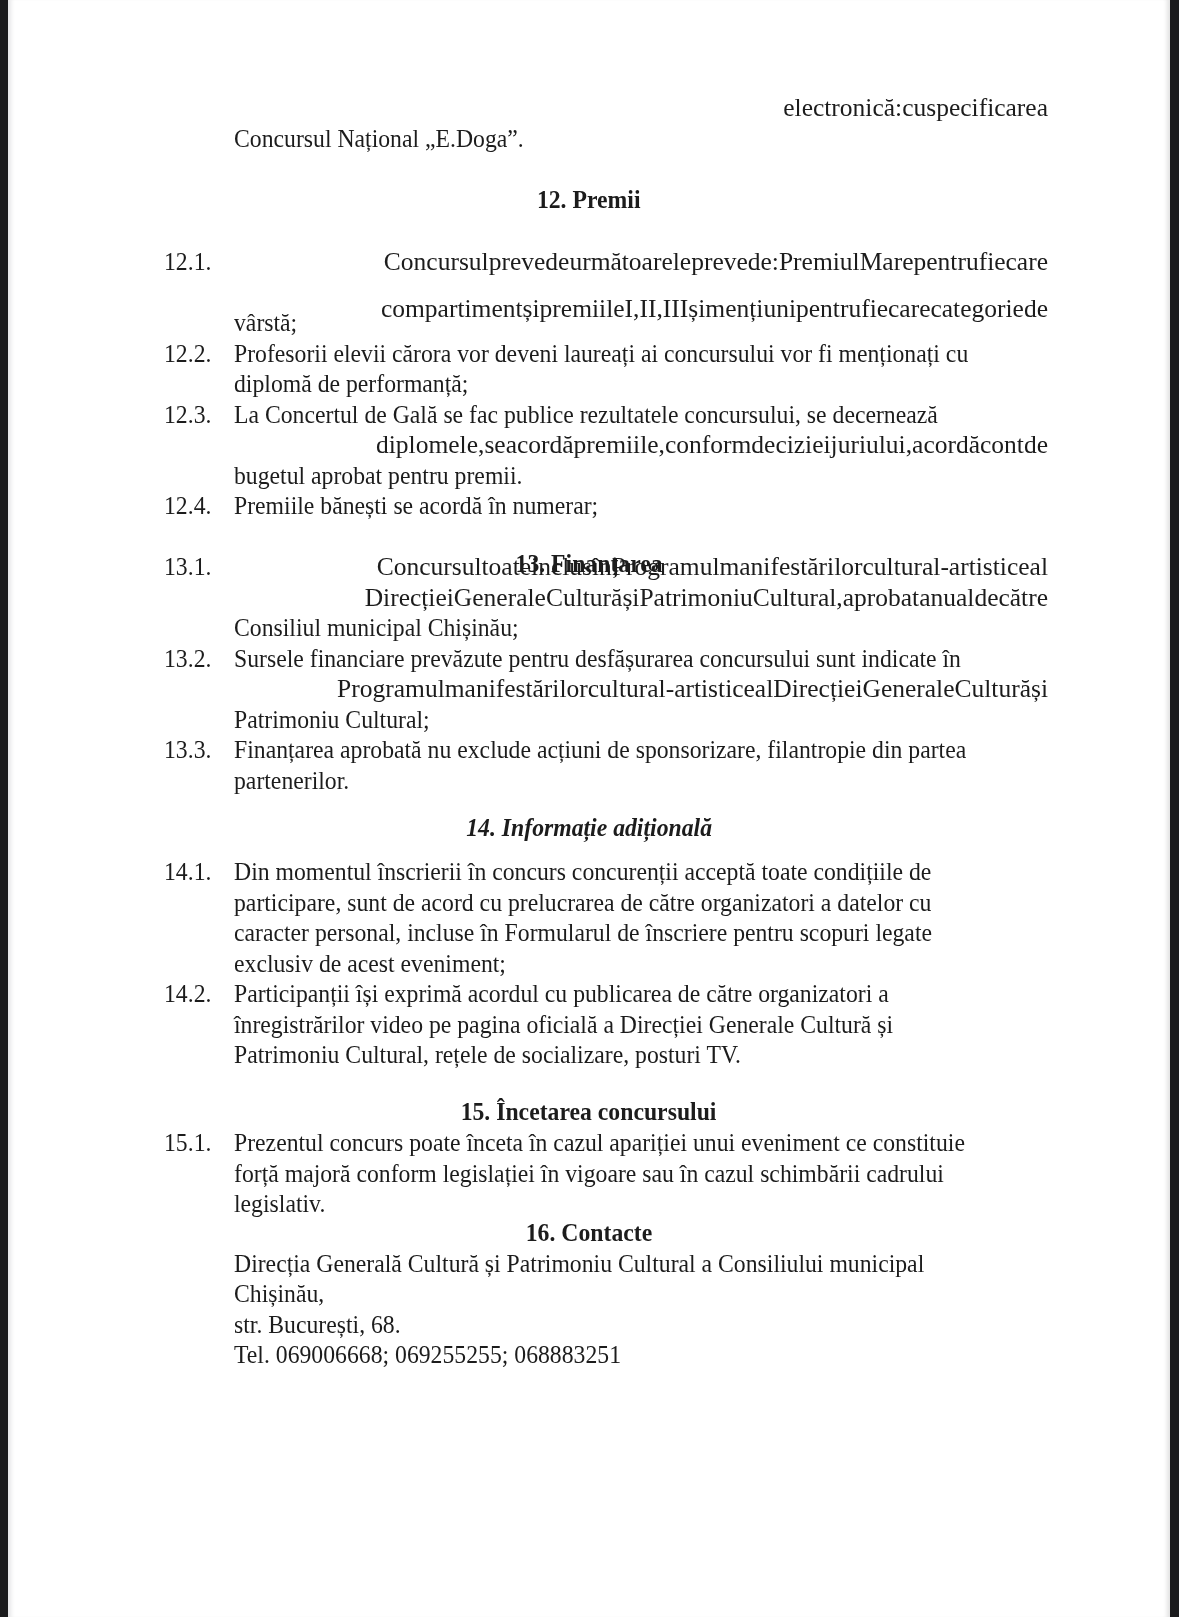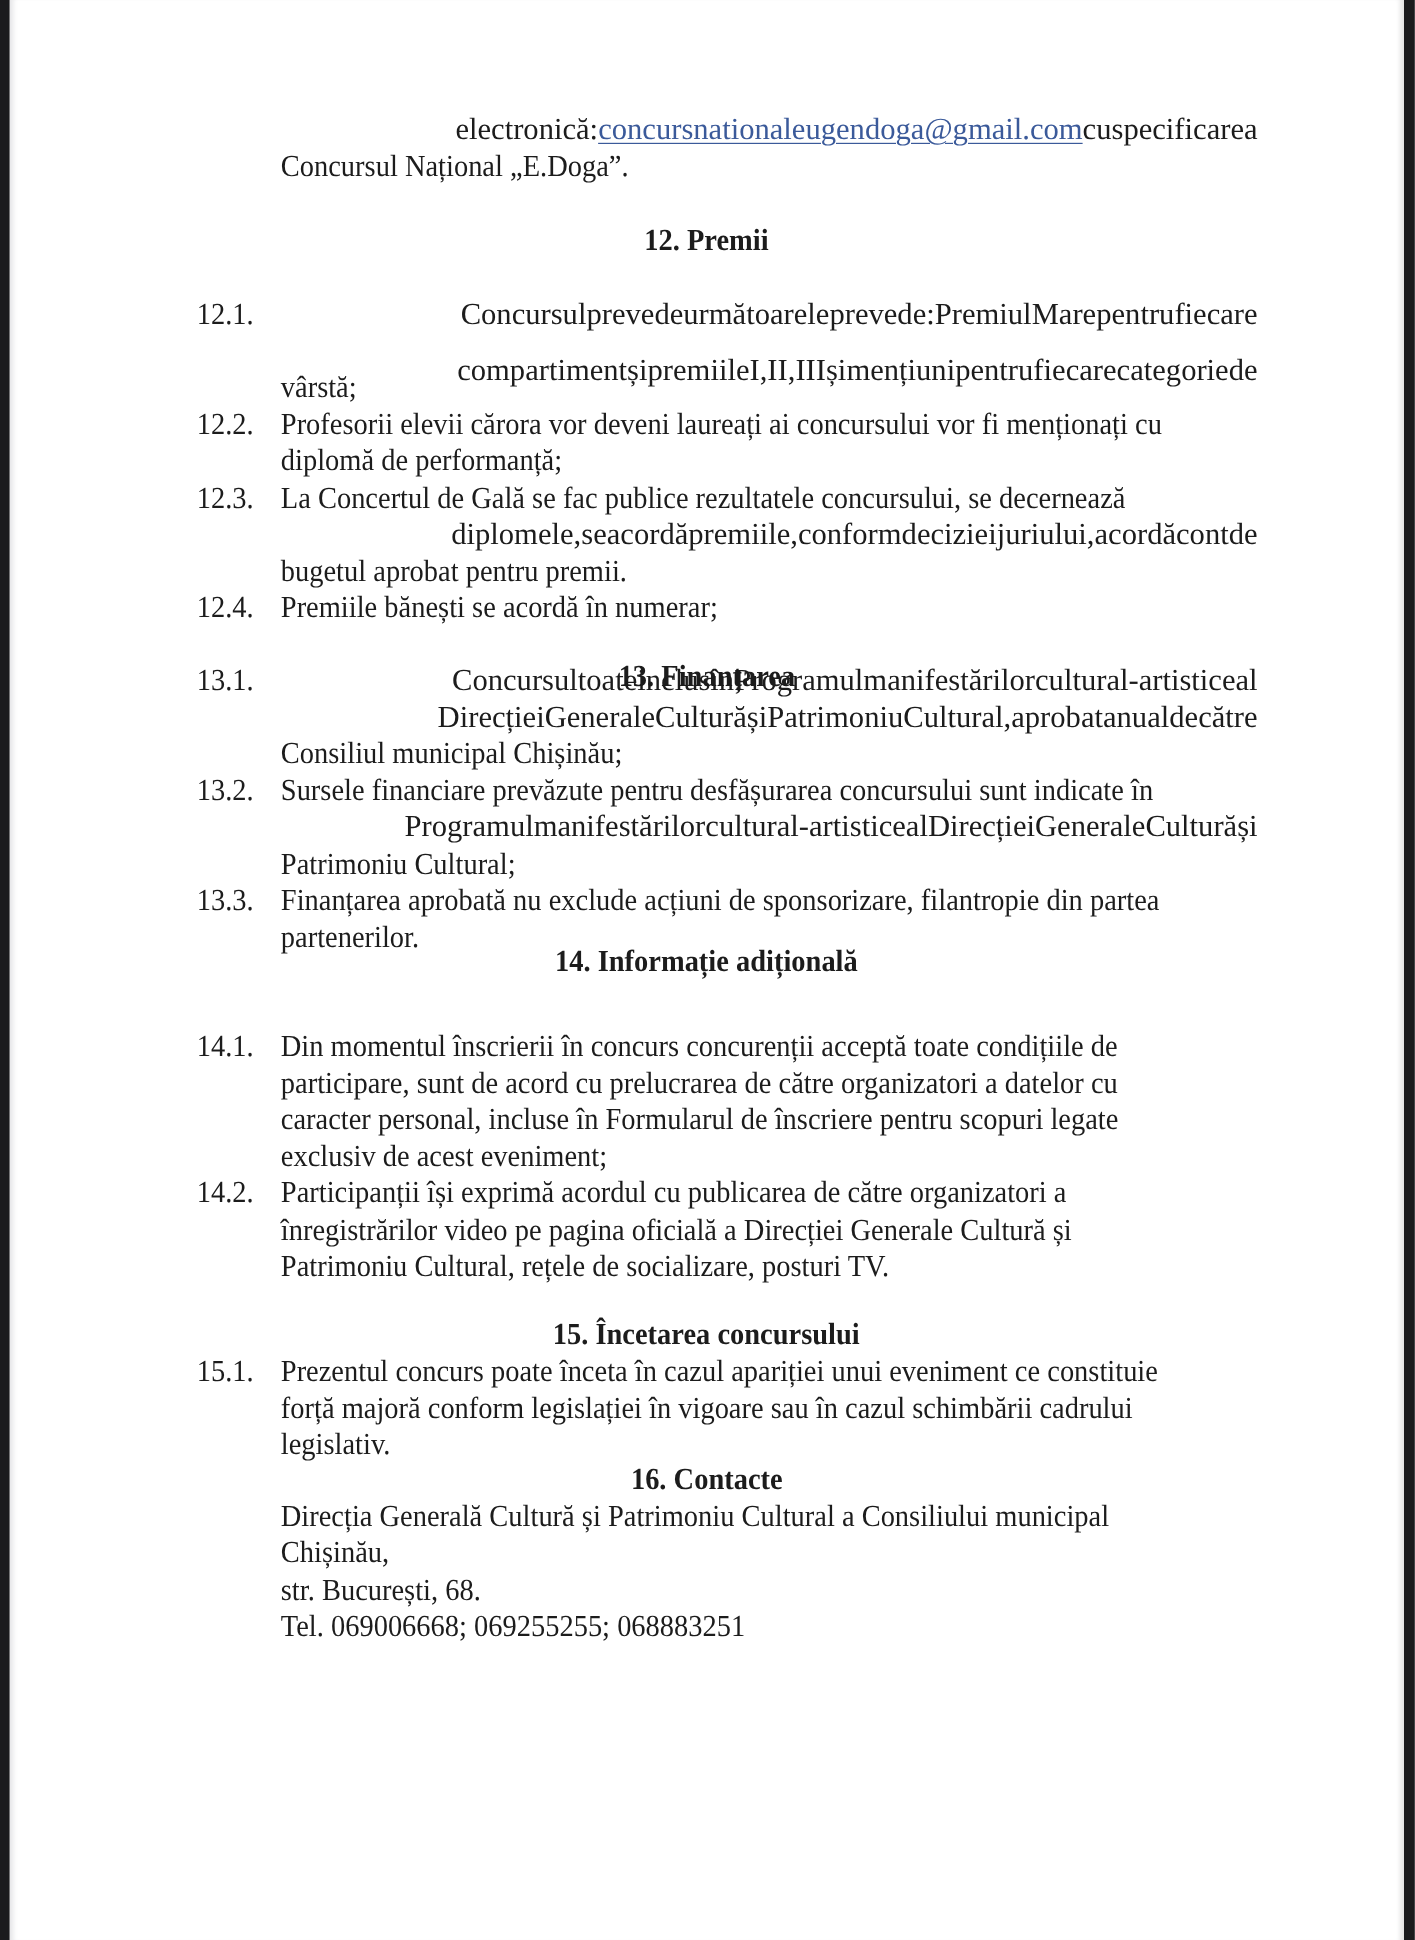--- a/index.html
+++ b/index.html
@@ -75,21 +75,20 @@
   }
 </style>
 </head>
 <body>
 
 <div class="page">
   <div class="content" id="content">
 
     <div class="line justify" style="left:226px; top:93px; width:814px;">
       <span>electronică:</span>
-      <span class="link">concursnationaleugendoga@gmail.com</span>
       <span>cu</span>
       <span>specificarea</span>
     </div>
     <div class="line" style="left:226px; top:124px;">Concursul Național „E.Doga”.</div>
 
   <div class="heading" style="top: 185px;"><span>12. Premii</span></div>
       <div class="num" style="top: 247px; left: 156px;">12.1.</div>
       <div class="line justify" style="left: 226px; top: 247px; width: 814px;">
         <span>Concursul</span>
         <span>prevede</span>
@@ -169,21 +168,21 @@
         <span>al</span>
         <span>Direcției</span>
         <span>Generale</span>
         <span>Cultură</span>
         <span>și</span>
       </div>
       <div class="line" style="left: 226px; top: 704.5px;">Patrimoniu Cultural;</div>
       <div class="num" style="top: 735px; left: 156px;">13.3.</div>
       <div class="line" style="left: 226px; top: 735px;">Finanțarea aprobată nu exclude acțiuni de sponsorizare, filantropie din partea</div>
       <div class="line" style="left: 226px; top: 765.5px;">partenerilor.</div>
-      <div class="heading" style="top: 786px;"><span>14.  Informație adițională</span></div>
+      <div class="heading" style="top: 813px; font-style: italic;"><span>14.  Informație adițională</span></div>
       <div class="num" style="top: 857px; left: 156px;">14.1.</div>
       <div class="line" style="left: 226px; top: 857px;">Din momentul înscrierii în concurs concurenții acceptă toate condițiile de</div>
       <div class="line" style="left: 226px; top: 887.5px;">participare, sunt de acord cu prelucrarea de către organizatori a datelor cu</div>
       <div class="line" style="left: 226px; top: 918px;">caracter personal, incluse în Formularul de înscriere pentru scopuri legate</div>
       <div class="line" style="left: 226px; top: 948.5px;">exclusiv de acest eveniment;</div>
       <div class="num" style="top: 979px; left: 156px;">14.2.</div>
       <div class="line" style="left: 226px; top: 979px;">Participanții își exprimă acordul cu publicarea de către organizatori a</div>
       <div class="line" style="left: 226px; top: 1009.5px;">înregistrărilor video pe pagina oficială a Direcției Generale Cultură și</div>
       <div class="line" style="left: 226px; top: 1040px;">Patrimoniu Cultural, rețele de socializare, posturi TV.</div>
       <div class="heading" style="top: 1097px;"><span>15.  Încetarea concursului</span></div>

